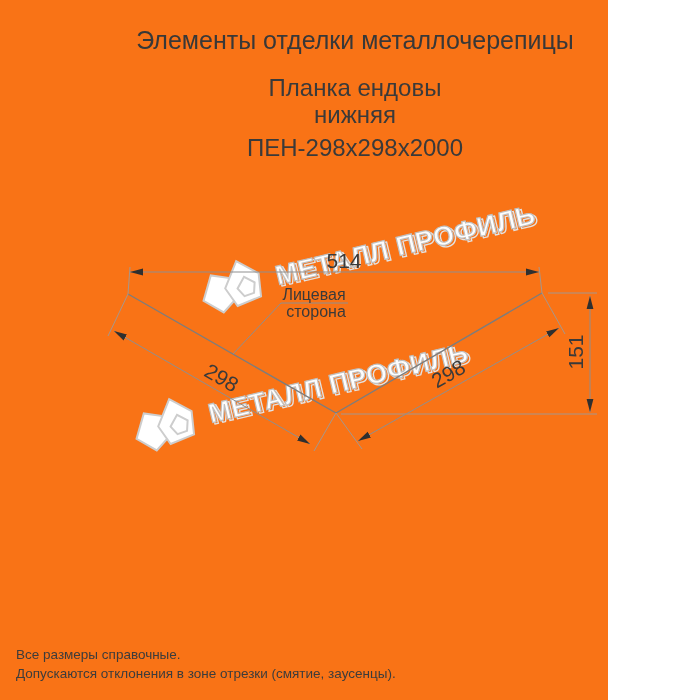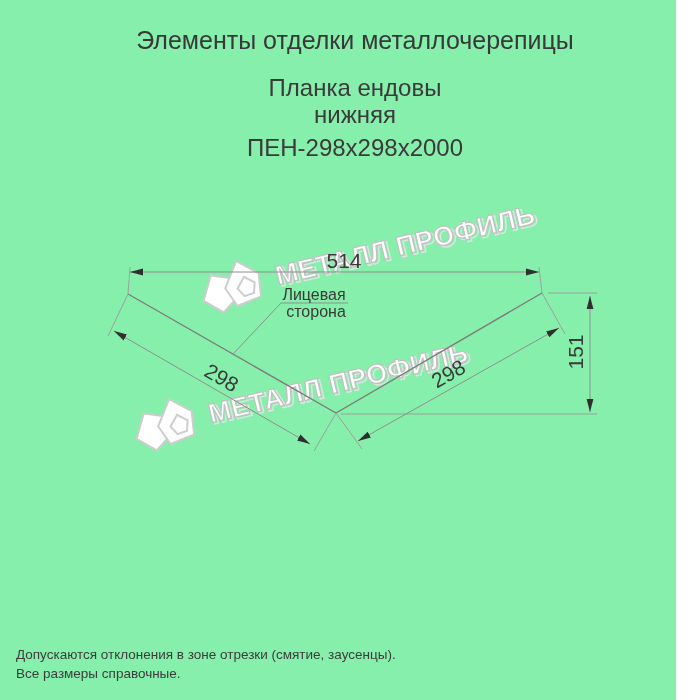--- a/index.html
+++ b/index.html
@@ -1,17 +1,17 @@
 <!DOCTYPE html>
 <html><head>
 <meta charset="utf-8">
 <style>
   html,body{margin:0;padding:0;background:#ffffff;}
   .page{
-    position:relative;width:676px;height:700px;background:#86efac;overflow:hidden;
+    position:relative;width:608px;height:700px;background:#f97316;overflow:hidden;
     font-family:"Liberation Sans","DejaVu Sans",sans-serif;color:#3a3a3a;
   }
   .header{position:absolute;left:5px;top:0;width:700px;text-align:center;}
   .title{position:absolute;top:26px;width:100%;font-size:25px;color:#383838;}
   .sub1{position:absolute;top:74px;width:100%;font-size:24px;color:#3a3a3a;}
   .sub2{position:absolute;top:101px;width:100%;font-size:24px;color:#3a3a3a;}
   .code{position:absolute;top:134px;width:100%;font-size:24px;color:#3a3a3a;}
   .drawing{position:absolute;left:0;top:0;width:700px;height:700px;}
   .footer{position:absolute;left:16px;top:646px;font-size:13.5px;line-height:18.5px;color:#3c3c3c;}
   .dim-line{stroke:#8f8f8f;stroke-width:1;fill:none;}
@@ -85,17 +85,17 @@
 
     <text class="dim-text" x="344" y="268" text-anchor="middle">514</text>
     <text class="dim-text" x="218" y="384" text-anchor="middle" transform="rotate(30 218 384)">298</text>
     <text class="dim-text" x="452" y="380" text-anchor="middle" transform="rotate(-29.5 452 380)">298</text>
     <text class="dim-text" x="583" y="352" text-anchor="middle" transform="rotate(-90 583 352)">151</text>
     <text class="face-text" x="314" y="300" text-anchor="middle">Лицевая</text>
     <text class="face-text" x="316" y="317" text-anchor="middle">сторона</text>
   </svg>
 
   <div class="footer">
+    <div>Все размеры справочные.</div>
     <div>Допускаются отклонения в зоне отрезки (смятие, заусенцы).</div>
-    <div>Все размеры справочные.</div>
   </div>
 
 </div>
 
 </body></html>

